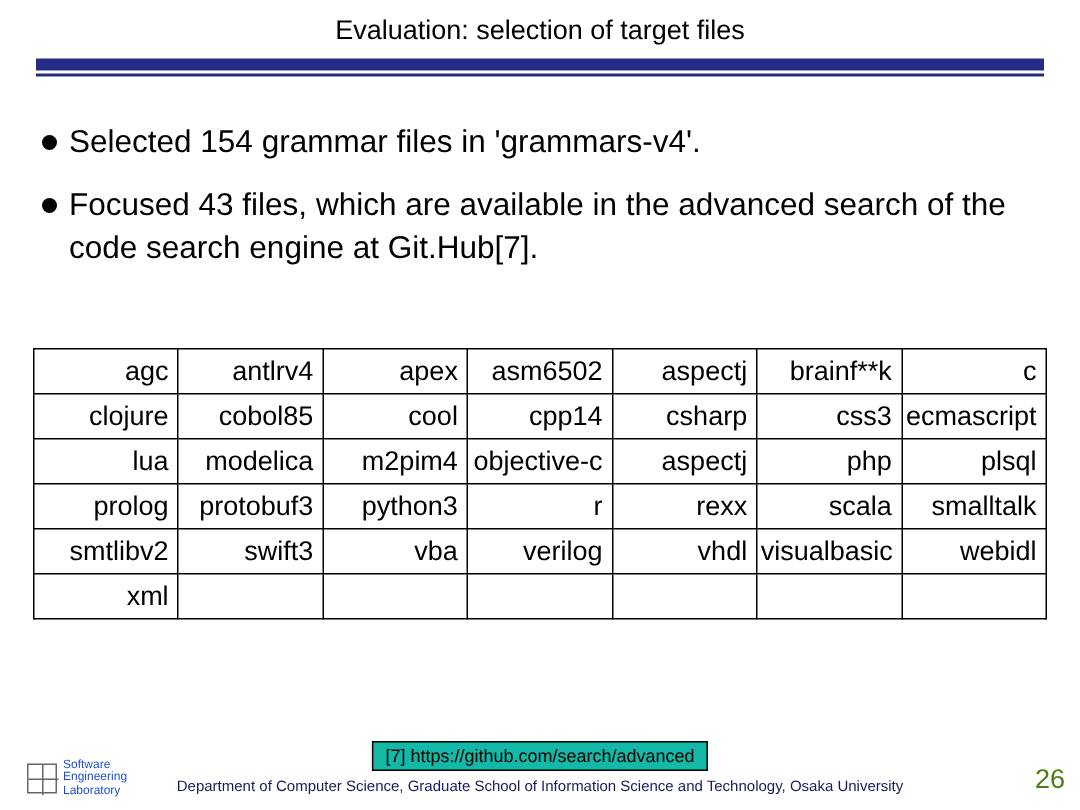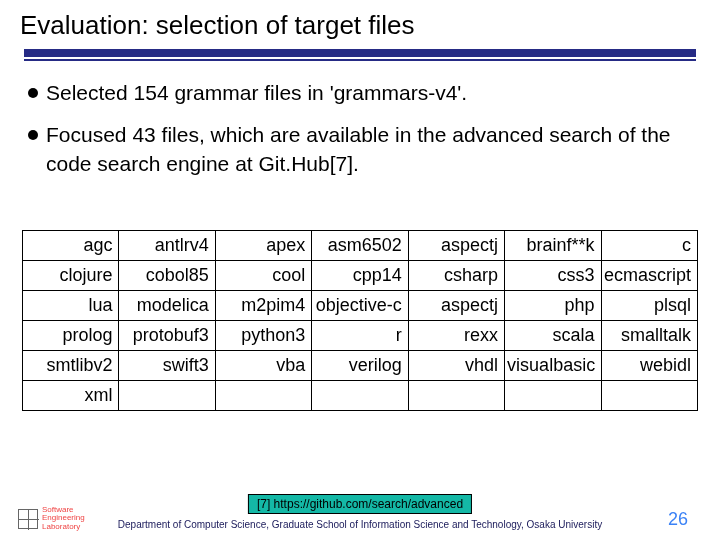--- a/index.html
+++ b/index.html
@@ -8,39 +8,40 @@
     font-family: Tahoma, Verdana, Arial, sans-serif;
     background: #fff;
     color: #000;
     position: relative;
     overflow: hidden;
   }
   .title-area {
     padding: 10px 20px 0 20px;
   }
   .title {
-    font-size: 26px;
-    text-align: left;
+    font-size: 18px;
+    text-align: center;
     font-weight: normal;
     padding-bottom: 8px;
   }
   .title-rule {
     height: 8px;
     background: #262b85;
     margin: 0 4px 2px 4px;
   }
   .title-thinrule {
     height: 2px;
     background: #262b85;
     margin: 0 4px;
   }
   .bullets {
     padding: 18px 30px 10px 28px;
     font-size: 21px;
     line-height: 1.35;
+    margin-top: 12px;
   }
   .bullet {
     display: flex;
     margin-bottom: 14px;
   }
   .bullet .dot {
     width: 10px; height: 10px;
     background: #000;
     border-radius: 50%;
     flex: 0 0 auto;
@@ -87,33 +88,33 @@
     position: absolute;
     left: 50%;
     transform: translateX(-50%);
     bottom: 10px;
     font-size: 10px;
     color: #1a1a5a;
     white-space: nowrap;
   }
   .pagenum {
     position: absolute;
-    right: 32px;
+    right: 10px;
     bottom: 10px;
     font-size: 18px;
-    color: #3b82f6;
+    color: #4d7c0f;
   }
   .logo {
     position: absolute;
     left: 18px;
     bottom: 8px;
     display: flex;
     align-items: center;
     gap: 4px;
-    color: #ef4444;
+    color: #1d4ed8;
   }
   .logo-icon {
     width: 20px; height: 20px;
     border: 1px solid #666;
     position: relative;
   }
   .logo-icon::before, .logo-icon::after {
     content: "";
     position: absolute;
     background: #666;

